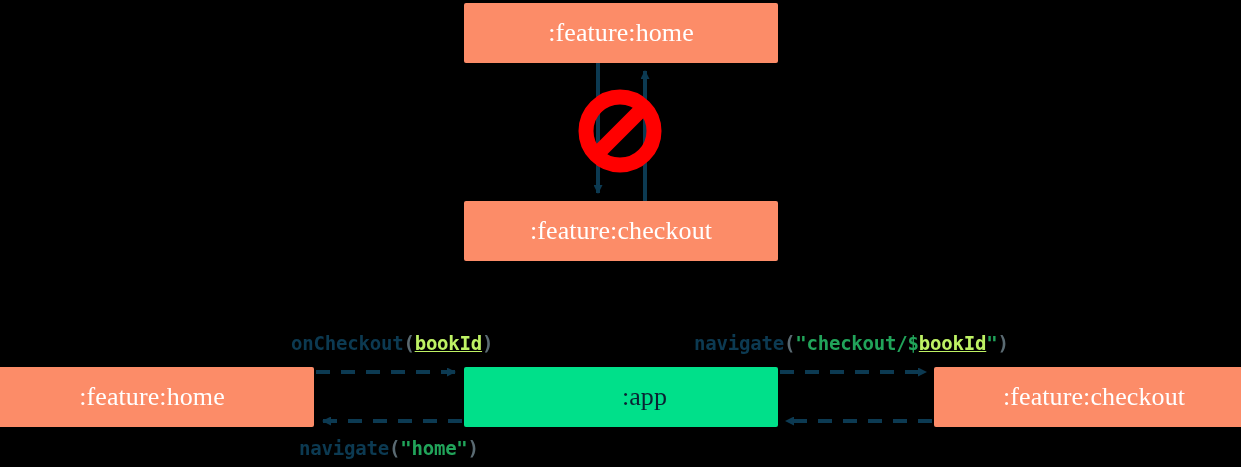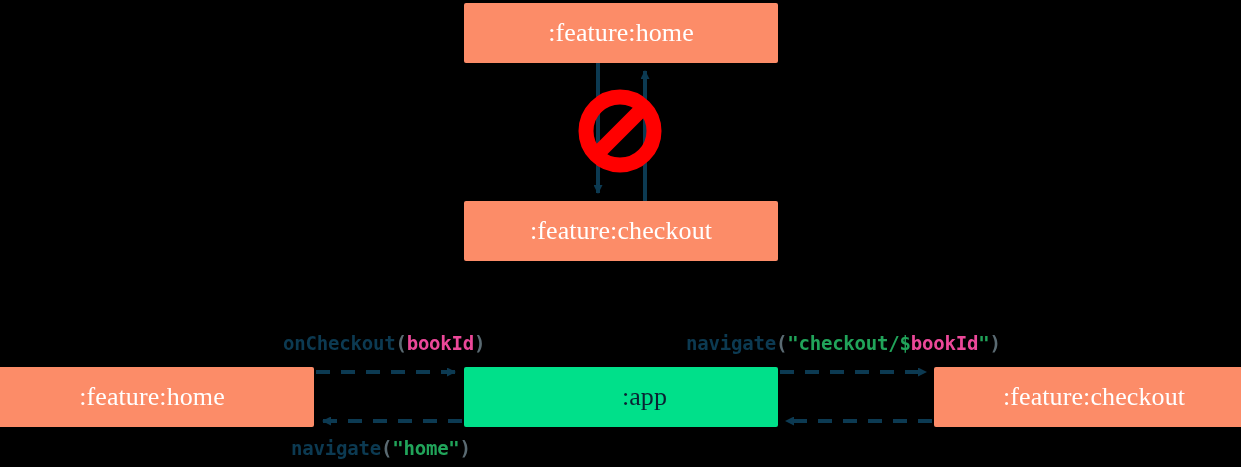--- a/index.html
+++ b/index.html
@@ -78,24 +78,24 @@
   
   .edge-label {
     position: absolute;
     font-family: "DejaVu Sans Mono", "Liberation Mono", monospace;
     font-size: 19px;
     font-weight: bold;
     white-space: nowrap;
     z-index: 4;
     letter-spacing: -0.2px;
   }
-  .tok-fn    { color: #0C3A52; }
+  .tok-fn    { color: #0C3A52; margin-left: 8px; }
   .tok-punct { color: #5A6A72; }
   .tok-str   { color: #21A45A; }
-  .tok-var   { color: #ec4899; }
+  .tok-var   { color: #bef264; text-decoration: underline; }
 
   #label-on-checkout      { left: 283px; top: 332px; }
   #label-navigate-checkout{ left: 686px; top: 332px; }
   #label-navigate-home    { left: 291px; top: 437px; }
   #label-on-payment       { left: 740px; top: 437px; }
 </style>
 </head>
 <body>
 
 <div class="stage">

